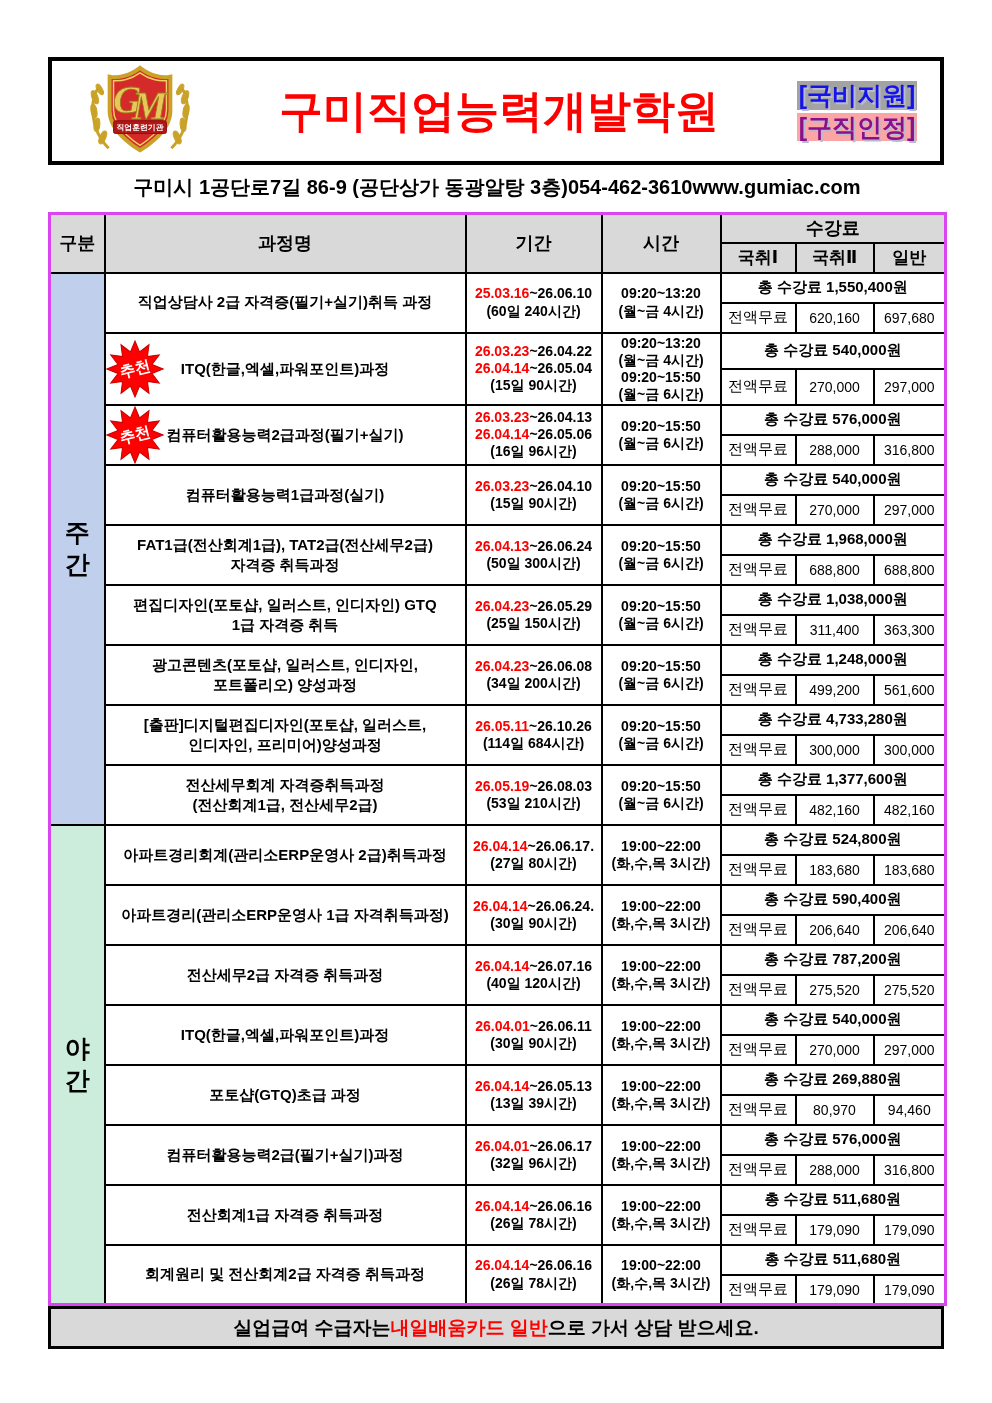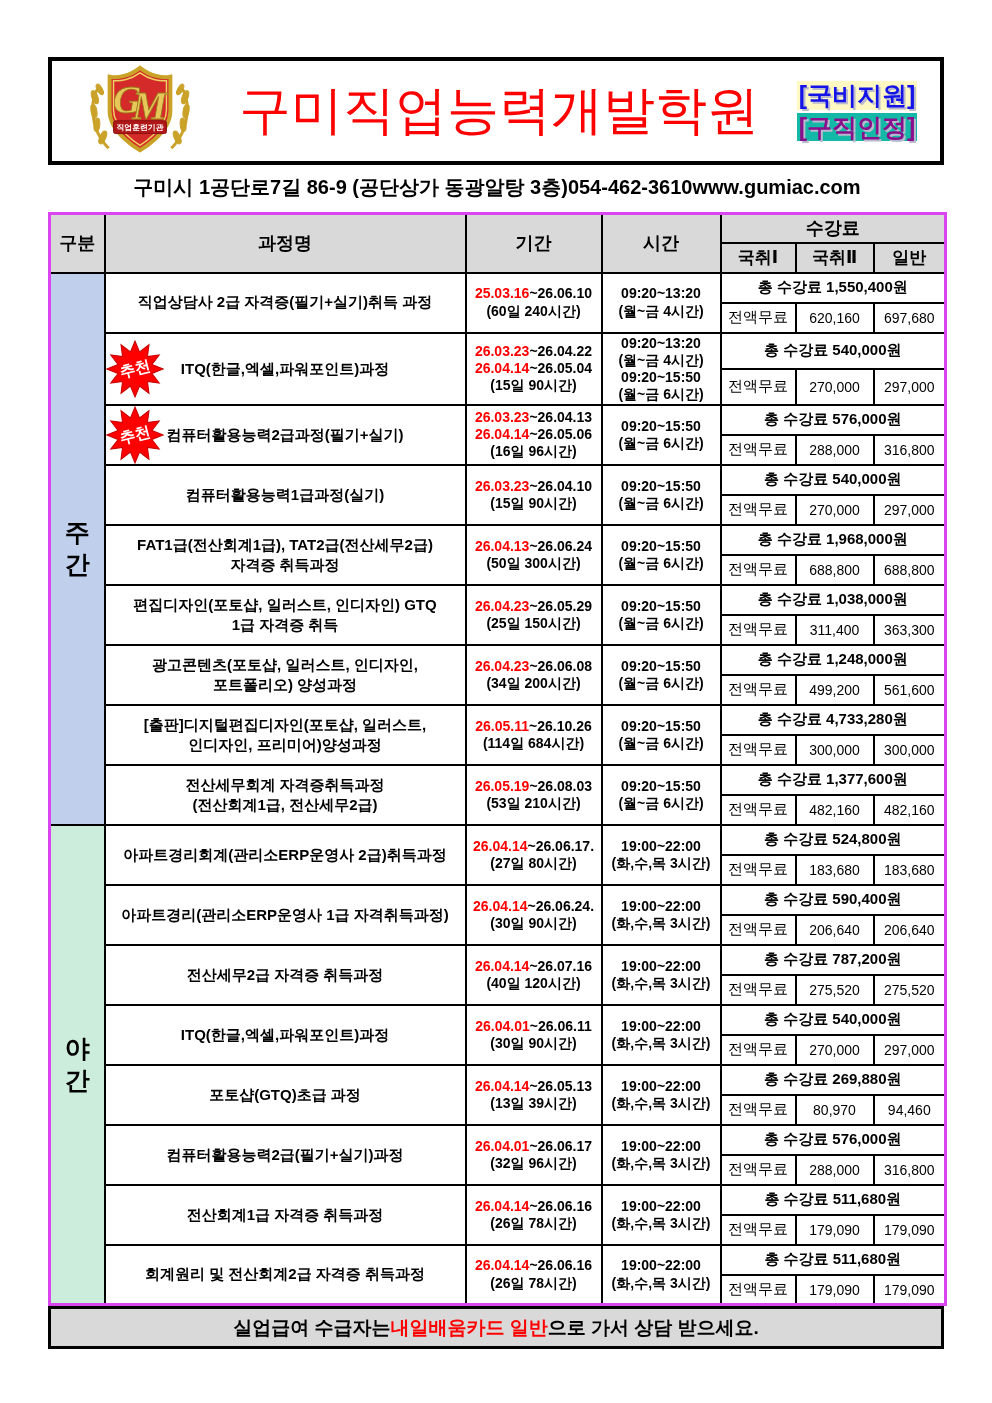--- a/index.html
+++ b/index.html
@@ -12,21 +12,21 @@
   .page { padding:57px 48px 0 48px; }
 
   
   .header-box {
     border:4px solid #000; height:108px;
     display:flex; align-items:center; padding:3px 8px 3px 12px;
   }
   .logo { width:152px; height:98px; flex:none; }
   .title {
     flex:1; text-align:center; color:#FF0000;
-    font-size:52px; font-weight:400; letter-spacing:0px; white-space:nowrap;
+    font-size:44px; font-weight:700; letter-spacing:0px; white-space:nowrap;
   }
   .badges { flex:none; width:150px; display:flex; flex-direction:column; gap:3px; align-items:center; }
   .badge { font-size:25px; font-weight:800; line-height:1.15; white-space:nowrap;
            text-shadow:2px 2px 0 #b9b9cf; padding:0 2px; }
 
   
   .contact {
     display:flex; justify-content:center; align-items:center;
     font-size:20px; font-weight:700; padding:9px 44px 11px 46px; white-space:nowrap;
   }
@@ -87,22 +87,22 @@
       <text x="47" y="52" font-size="40" font-weight="bold" font-style="italic" fill="#E8C75A" stroke="#9A7A1A" stroke-width="0.8" text-anchor="middle" font-family="Liberation Serif, serif">G</text>
       <text x="70" y="58" font-size="40" font-weight="bold" font-style="italic" fill="#E8C75A" stroke="#9A7A1A" stroke-width="0.8" text-anchor="middle" font-family="Liberation Serif, serif">M</text>
 
       <rect x="33" y="60" width="54" height="13" rx="2" fill="#B01818" stroke="#8A1010" stroke-width="1"></rect>
       <text x="60" y="69.5" font-size="8" font-weight="bold" fill="#FFFFFF" text-anchor="middle">직업훈련기관</text>
     </svg>
 
     <div class="title">구미직업능력개발학원</div>
 
     <div class="badges">
-      <span class="badge" id="badge-0" style="color: rgb(20, 20, 232); background: #fef9c3;">[국비지원]</span>
-      <span class="badge" id="badge-1" style="color: rgb(138, 15, 138); background: #14b8a6;">[구직인정]</span>
+      <span class="badge" id="badge-0" style="color: rgb(20, 20, 232); background: #a3a3a3;">[국비지원]</span>
+      <span class="badge" id="badge-1" style="color: rgb(138, 15, 138); background: #fca5a5;">[구직인정]</span>
     </div>
   </div>
 
   <div class="contact">
     <span>구미시 1공단로7길 86-9 (공단상가 동광알탕 3층)</span>
     <span>054-462-3610</span>
     <span>www.gumiac.com</span>
   </div>
 
   <table>

